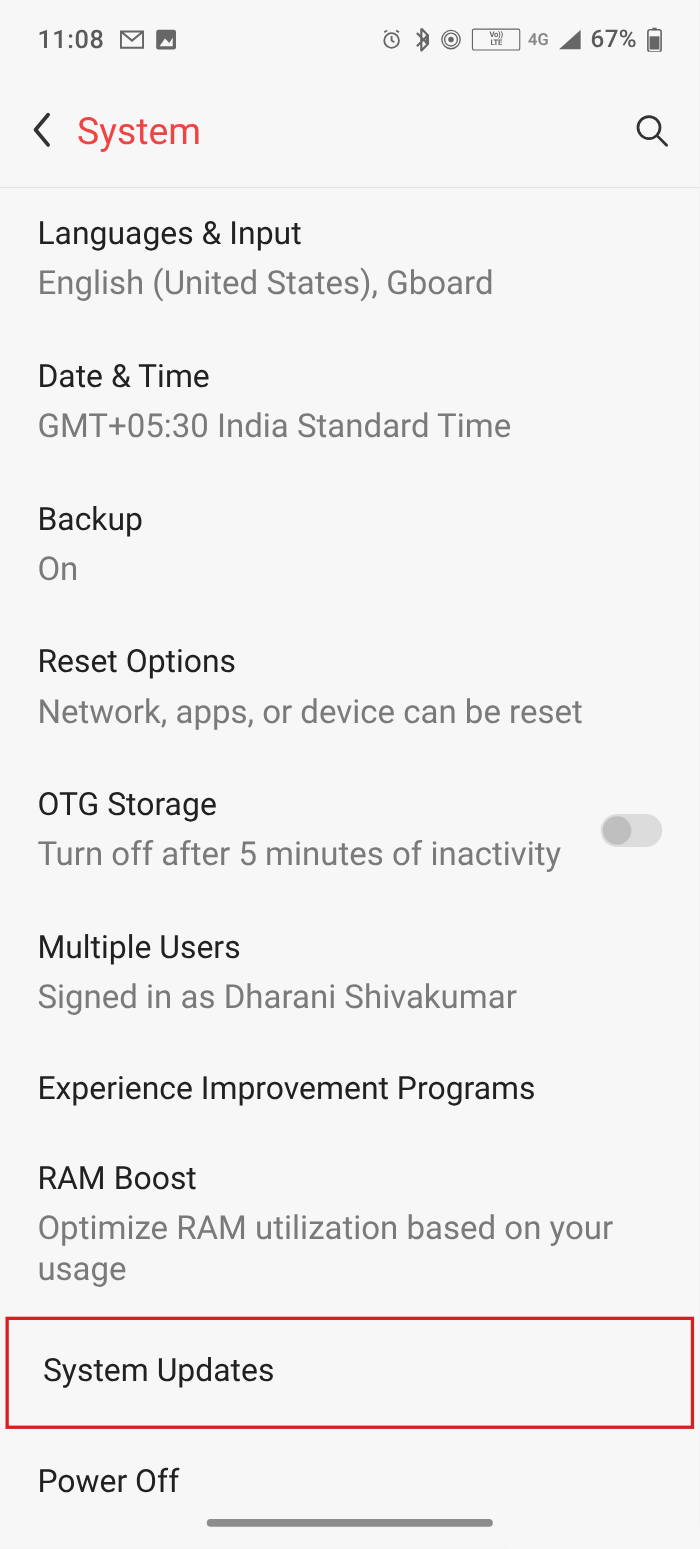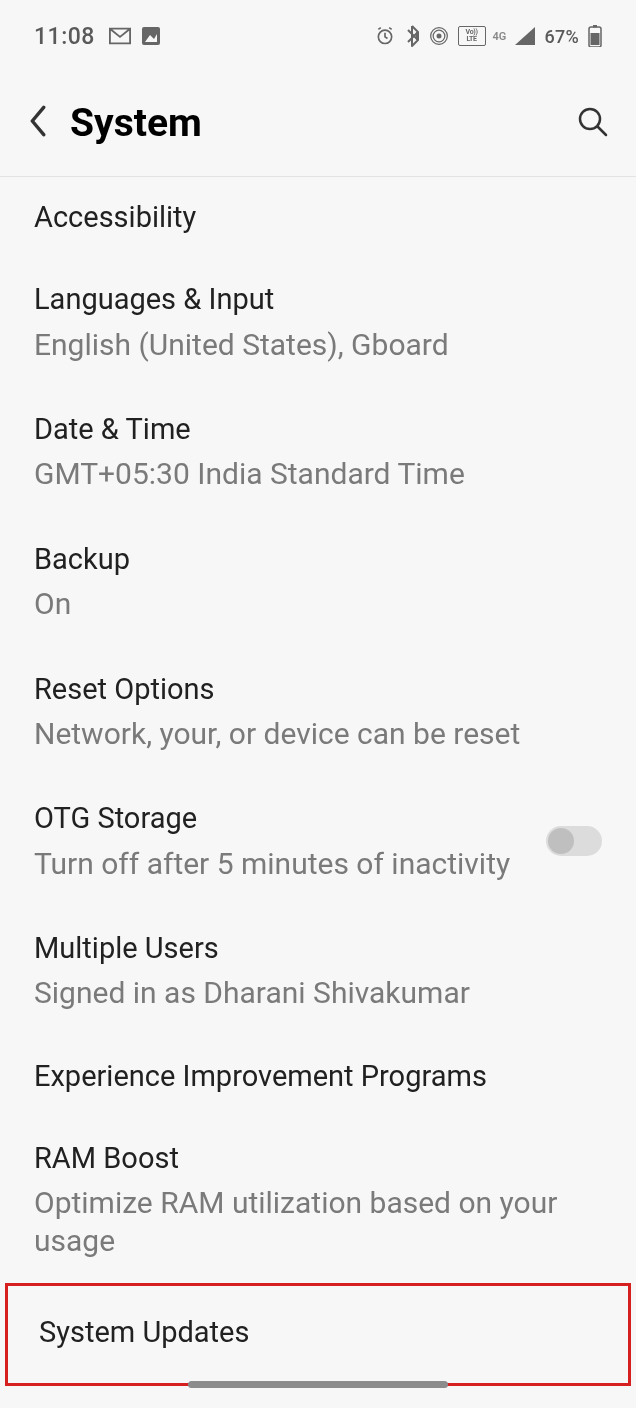--- a/index.html
+++ b/index.html
@@ -25,31 +25,31 @@
       padding: 12px 34px;
       height: 72px;
       color: #5a5a5a;
       font-size: 22px;
       font-weight: 500;
     }
     .statusbar .left, .statusbar .right { display:flex; align-items:center; gap:10px; }
     .statusbar .right { gap:9px; }
     .statusbar svg, .statusbar .ico { display:block; }
     .clock { font-variant-numeric: tabular-nums; color:#5a5a5a; margin-right:4px; font-size:23px; letter-spacing:0.5px;}
-    .pct { font-size:18px; letter-spacing:0.3px; }
+    .pct { font-size:22px; letter-spacing:0.3px; }
 
     
     .header {
       display:flex;
       align-items:center;
       justify-content: space-between;
       padding: 28px 28px 30px 28px;
     }
     .header-left { display:flex; align-items:center; gap:22px; }
-    .header-title { font-size: 39px; color:#000000; font-weight:700;}
+    .header-title { font-size: 34px; color:#ef4444; font-weight:400;}
     .divider { height:1px; background:#e3e3e3; width:100%; }
 
     
     .list { padding: 0 0; }
     .item {
       padding: 24px 34px 24px 34px;
       display:flex;
       align-items:center;
       justify-content: space-between;
     }
@@ -76,26 +76,26 @@
     .highlight-pad { padding-left:31px; padding-right:17px; margin-left:0; }
 
     
     .navbar-ind {
       position:absolute; bottom:20px; left:50%; transform:translateX(-50%);
       width:260px; height:7px; border-radius:4px; background:#8c8c8c;
     }
 
     
     .volte-box{
-      border:1.5px solid #666; width:28px; height:20px;
+      border:1.5px solid #666; width:44px; height:20px;
       display:flex; flex-direction:column; align-items:center; justify-content:center;
       font-size:7px; line-height:7px; font-weight:700; color:#666; border-radius:2px;
       letter-spacing:-0.3px;
     }
-    .sig4g { font-size:11px; color:#888; font-weight:600; margin-left:-2px;}
+    .sig4g { font-size:15px; color:#888; font-weight:600; margin-left:-2px;}
   </style>
 </head>
 <body>
 
 <div class="screen">
 
   <div class="statusbar">
     <div class="left">
       <span class="clock">11:08</span>
       <span>
@@ -165,25 +165,20 @@
           <circle cx="14" cy="14" r="10" fill="none" stroke="#333" stroke-width="2.5"></circle>
           <line x1="22" y1="22" x2="30" y2="30" stroke="#333" stroke-width="2.5" stroke-linecap="round"></line>
         </svg>
     </span>
   </div>
 
   <div class="divider"></div>
 
   <div class="list">
 
-    <div class="item single first-item">
-      <div class="text">
-        <div class="primary">Accessibility</div>
-      </div>
-    </div>
 
     <div class="item">
       <div class="text">
         <div class="primary">Languages &amp; Input</div>
         <div class="secondary">English (United States), Gboard</div>
       </div>
     </div>
 
     <div class="item">
       <div class="text">
@@ -195,21 +190,21 @@
     <div class="item">
       <div class="text">
         <div class="primary">Backup</div>
         <div class="secondary">On</div>
       </div>
     </div>
 
     <div class="item">
       <div class="text">
         <div class="primary">Reset Options</div>
-        <div class="secondary">Network, your, or device can be reset</div>
+        <div class="secondary">Network, apps, or device can be reset</div>
       </div>
     </div>
 
     <div class="item">
       <div class="text">
         <div class="primary">OTG Storage</div>
         <div class="secondary">Turn off after 5 minutes of inactivity</div>
       </div>
       <div class="toggle"></div>
     </div>

